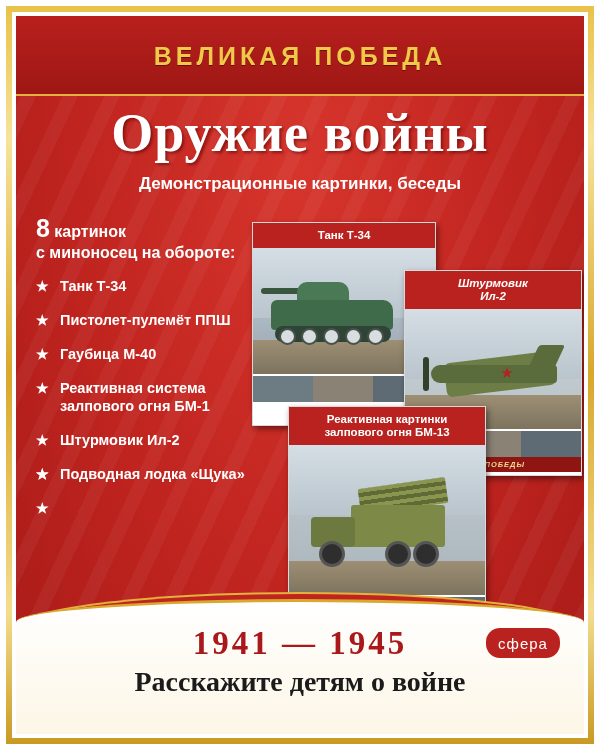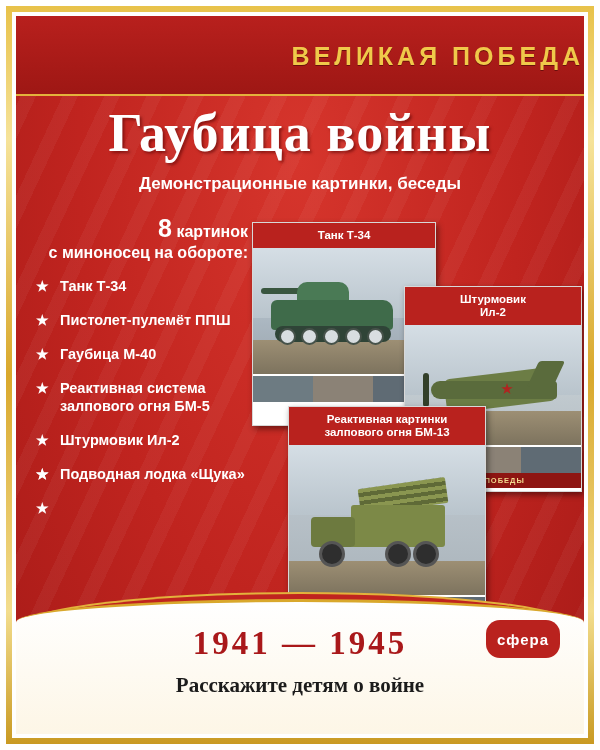--- a/index.html
+++ b/index.html
@@ -41,21 +41,21 @@
     background:repeating-linear-gradient(115deg, rgba(255,255,255,0.045) 0px, rgba(255,255,255,0.045) 14px, rgba(0,0,0,0) 14px, rgba(0,0,0,0) 38px);
     pointer-events:none;
   }
   .top-band{
     position:absolute;left:0;right:0;top:0;height:78px;
     background:linear-gradient(180deg,#b8201d 0%, #9e1714 100%);
     border-bottom:2px solid #e3b23c;
   }
   .series{
     position:absolute;left:0;right:0;top:26px;
-    text-align:right;
+    text-align:center;
     font-size:25px;font-weight:bold;letter-spacing:4px;
     color:#f0c94a;
     text-shadow:0 1px 0 #6c0f0c;
   }
   .title{
     position:absolute;left:0;right:0;top:86px;
     text-align:center;
     font-family:"Liberation Serif", serif;
     font-size:54px;font-weight:bold;
     color:#ffffff;
@@ -69,21 +69,20 @@
     color:#ffffff;
   }
   
   .left-col{
     position:absolute;left:20px;top:202px;width:212px;
   }
   .count-line{
     color:#ffffff;font-weight:bold;
     font-size:16px;line-height:21px;
     margin-bottom:14px;
-    text-align:right;
   }
   .count-line .big{
     font-size:25px;
     vertical-align:baseline;
   }
   .list{list-style:none;margin:0;padding:0;}
   .list li{
     position:relative;
     padding-left:24px;
     color:#ffffff;
@@ -120,21 +119,21 @@
   }
   .card .thumbrow{
     height:26px;
     background:linear-gradient(90deg,#6d7b82 0 33%,#8b8276 33% 66%,#5f6b74 66% 100%);
     border-top:2px solid #ffffff;
   }
   
   #card-t34{left:0;top:0;width:182px;height:202px;}
   #card-t34 .pic{height:126px;background:linear-gradient(180deg,#c7d2da 0%,#aab6c0 60%,#9aa4ac 100%);}
   
-  #card-il2{left:152px;top:64px;width:176px;height:204px;}
+  #card-il2{left:152px;top:48px;width:176px;height:204px;font-style:italic;}
   #card-il2 .pic{height:120px;background:linear-gradient(180deg,#cfd8de 0%,#b6bfc4 100%);}
   
   #card-bm13{left:36px;top:184px;width:196px;height:232px;}
   #card-bm13 .pic{height:150px;background:linear-gradient(180deg,#c3ccd3 0%,#a9b3ba 100%);}
 
   
   .tank-body{position:absolute;left:18px;top:52px;width:122px;height:30px;background:#3f6b4a;border-radius:6px 10px 4px 4px;}
   .tank-turret{position:absolute;left:44px;top:34px;width:52px;height:22px;background:#4a7a55;border-radius:10px 10px 2px 2px;}
   .tank-barrel{position:absolute;left:8px;top:40px;width:62px;height:6px;background:#39563f;border-radius:3px;}
   .tank-wheels{position:absolute;left:22px;top:78px;width:116px;height:16px;background:#2f4437;border-radius:8px;}
@@ -171,63 +170,63 @@
     text-align:center;
     font-family:"Liberation Serif", serif;
     font-size:33px;font-weight:bold;letter-spacing:3px;
     color:#a9181a;
     margin-top:25px;
   }
   .tagline{
     position:absolute;left:0;right:0;bottom:36px;
     text-align:center;
     font-family:"Liberation Serif", serif;
-    font-size:21px;font-weight:bold;
+    font-size:28px;font-weight:bold;
     color:#1b1b1b;
   }
   .logo{
     position:absolute;right:24px;bottom:76px;
-    width:74px;height:38px;
+    width:74px;height:30px;
     border-radius:14px;
     background:#b9221e;
     color:#ffffff;
-    font-size:15px;font-weight:bold;
+    font-size:15px;font-weight:normal;
     letter-spacing:1px;
     display:flex;align-items:center;justify-content:center;
   }
 </style>
 </head>
 <body>
 
 <div class="cover">
   <div class="frame-outer"></div>
   <div class="frame-gold"></div>
   <div class="frame-inner"></div>
 
   <div class="body-red">
     <div class="rays"></div>
 
     <div class="top-band"></div>
     <div class="series">ВЕЛИКАЯ ПОБЕДА</div>
 
-    <div class="title">Гаубица войны</div>
+    <div class="title">Оружие войны</div>
     <div class="subtitle">Демонстрационные картинки, беседы</div>
 
     <div class="left-col">
       <div class="count-line">
         <span class="big">8</span>
         <span>картинок</span><br>
         <span>с миноносец на обороте:</span>
       </div>
 
       <ul class="list">
         <li><span class="star">★</span><span>Танк Т-34</span></li>
         <li><span class="star">★</span><span>Пистолет-пулемёт ППШ</span></li>
         <li><span class="star">★</span><span>Гаубица М-40</span></li>
-        <li><span class="star">★</span><span>Реактивная система залпового огня БМ-5</span></li>
+        <li><span class="star">★</span><span>Реактивная система залпового огня БМ-1</span></li>
         <li><span class="star">★</span><span>Штурмовик Ил-2</span></li>
         <li><span class="star">★</span></li>
         <li><span class="star">★</span><span>Подводная лодка «Щука»</span></li>
         <li><span class="star">★</span></li>
       </ul>
     </div>
 
     <div class="collage">
 
       <div class="card" id="card-t34">

